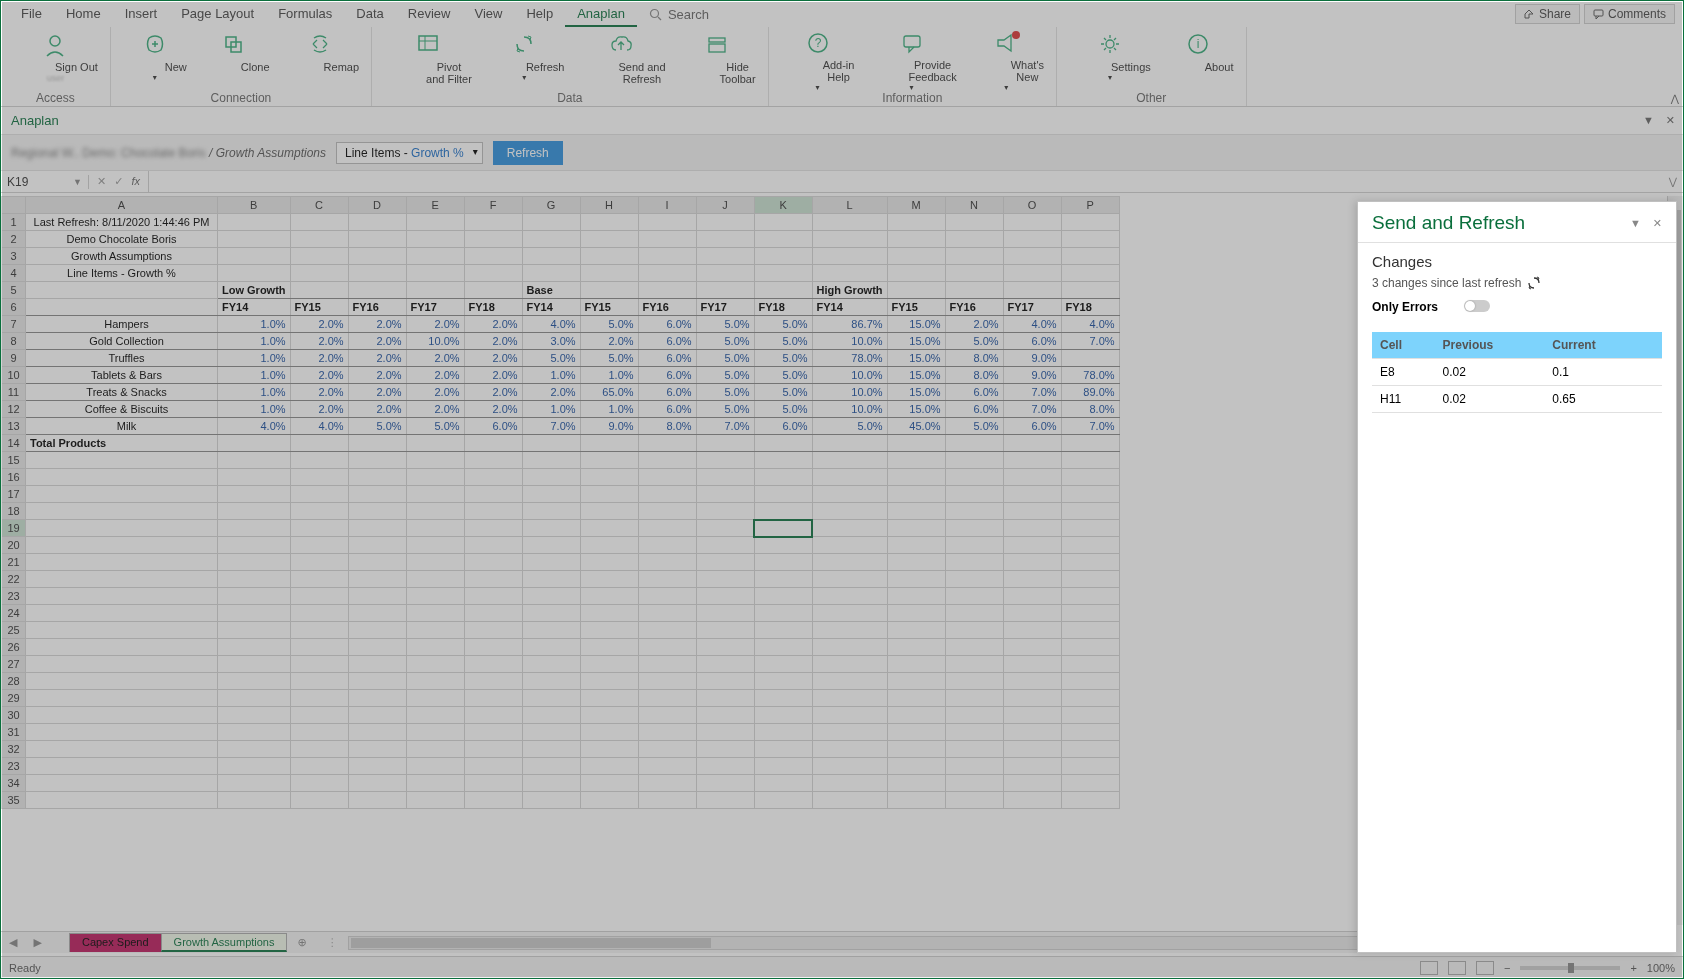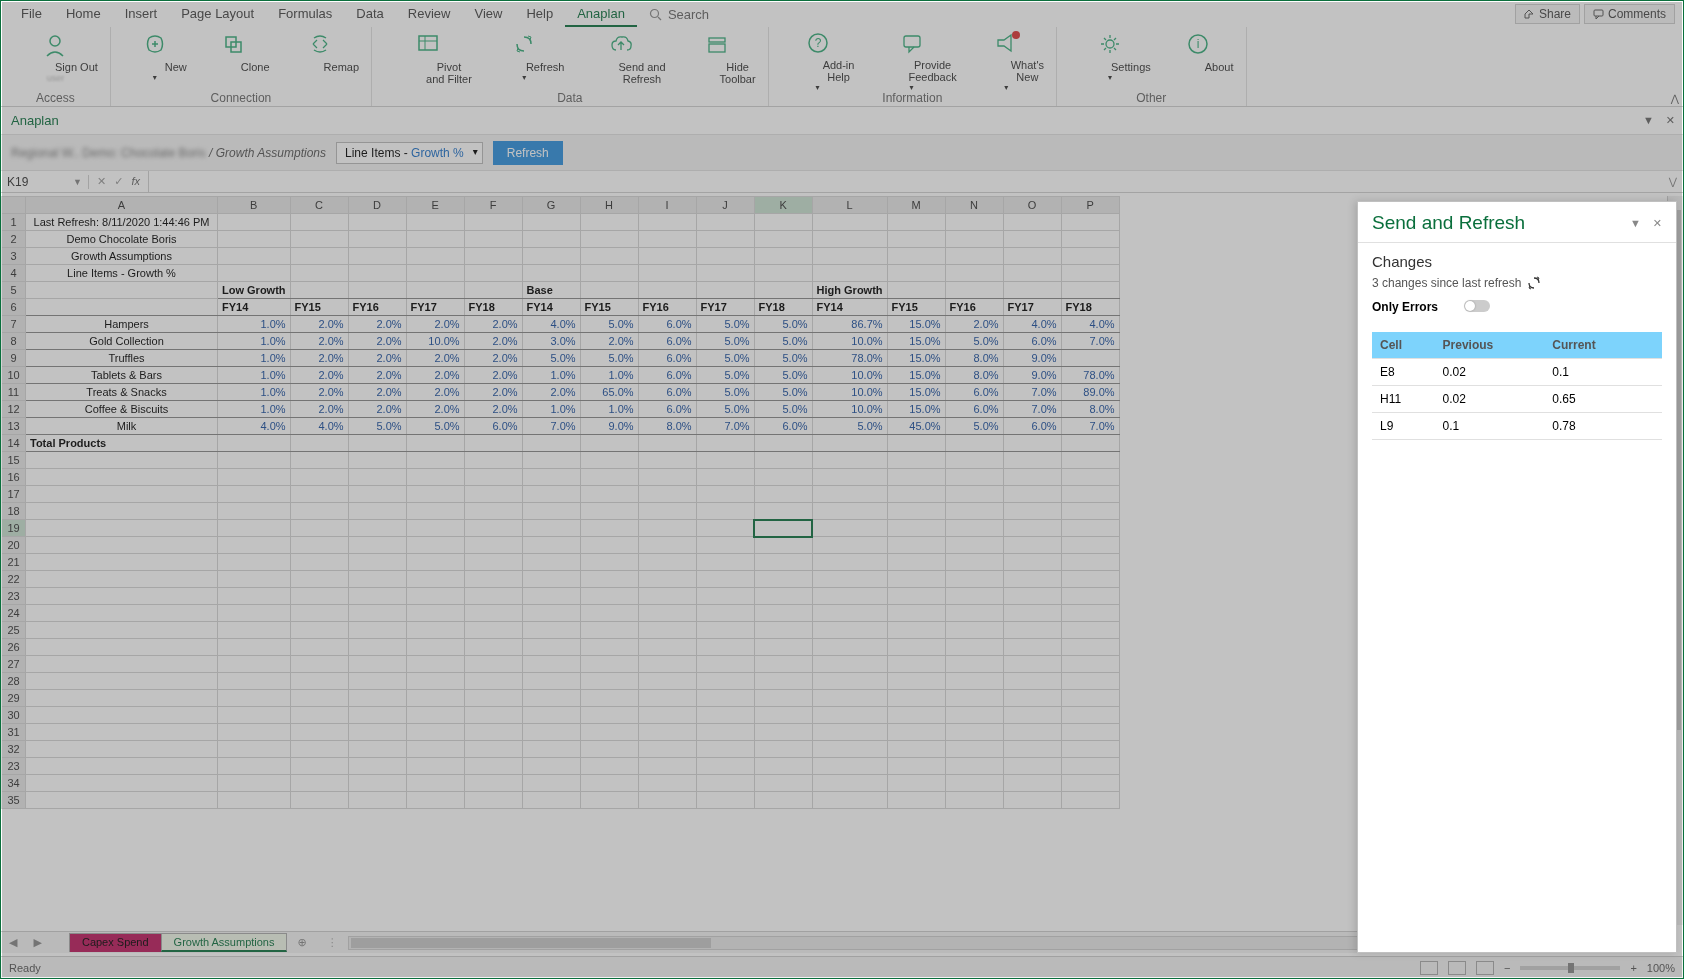--- a/index.html
+++ b/index.html
@@ -1143,26 +1143,20 @@
             <td>0.02</td>
             <td>0.1</td>
             <td></td>
           </tr>
           <tr>
             <td>H11</td>
             <td>0.02</td>
             <td>0.65</td>
             <td></td>
           </tr>
-          <tr>
-            <td>L9</td>
-            <td>0.1</td>
-            <td>0.78</td>
-            <td></td>
-          </tr>
         </tbody>
     </table>
   </div>
 </div>
 
 <div class="status-bar">
   <span>Ready</span>
   <div class="right">
     <span class="viewbtn"></span>
     <span class="viewbtn"></span>

